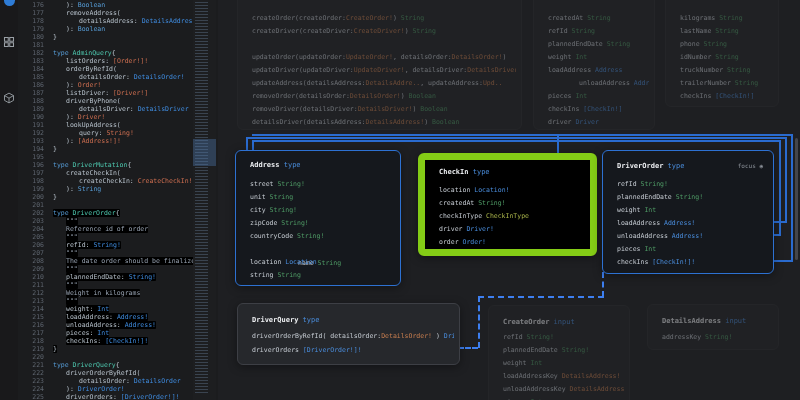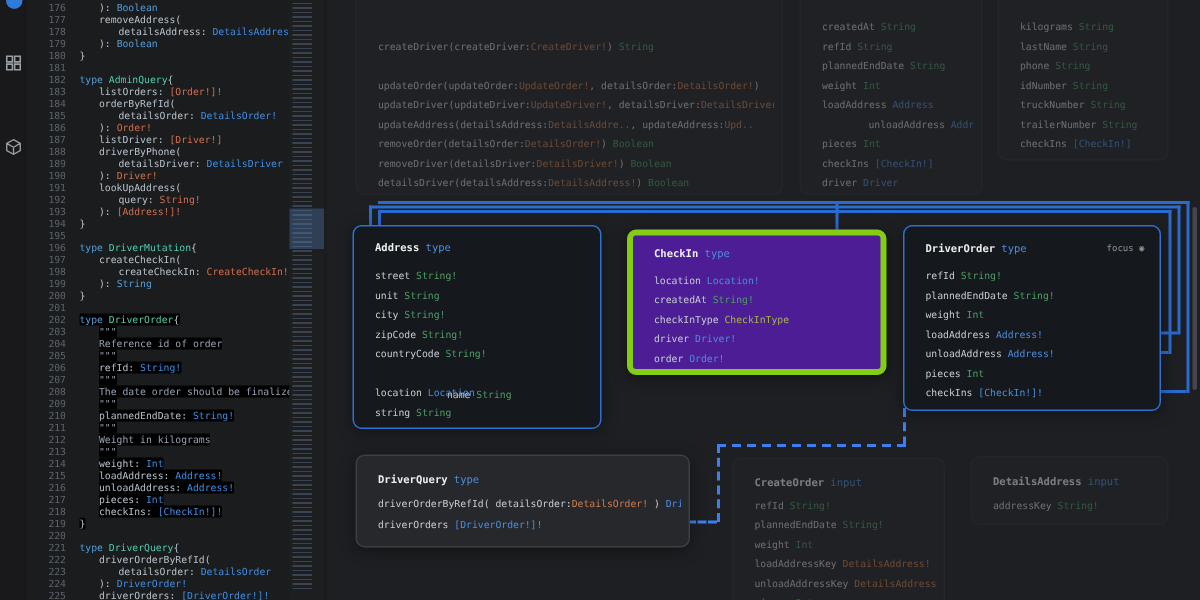--- a/index.html
+++ b/index.html
@@ -21,21 +21,21 @@
   .tk-ot{color:#cd6e50}.tk-bt{color:#3f8ce0}.tk-doc{color:#96a1b0}
   #minimap{position:absolute;left:193px;top:0;width:23px;height:400px;background:#1d1e20;
     background-image:repeating-linear-gradient(to bottom,rgba(125,155,190,.30) 0 1px,transparent 1px 3px);
     background-size:13px 392px;background-repeat:no-repeat;background-position:2px 2px}
   #minimap-sel{position:absolute;left:0;top:139px;width:23px;height:27px;background:rgba(75,120,175,.38)}
 
   
   #graph{position:absolute;left:218px;top:0;width:582px;height:400px;background:#1e1f22;overflow:hidden}
   .node{position:absolute;border-radius:6px;box-shadow:0 2px 10px rgba(0,0,0,.38)}
   .focused{background:#15181d;border:1.5px solid #2d71d2}
-  .plain{background:#4c1d95;border:4px solid #84cc16}
+  .plain{background:#000000;border:7px solid #84cc16}
   .elevated{background:#26282c;border:1px solid #3d3f45}
   .faded{background:#242528;border:1px solid #2d2e31;opacity:.45;box-shadow:none}
   .ntitle{position:absolute;left:14px;right:8px;height:10px;font-size:7px;white-space:pre}
   .g-title{color:#eceef1;font-weight:bold}
   .g-kw{color:#4a8ede}
   .nrow{position:absolute;left:14px;right:5px;height:9px;font-size:6.5px;white-space:pre;overflow:hidden}
   .g-fn{color:#c6ccd3}.g-sc{color:#4f9c66}.g-ref{color:#4a8ede}.g-en{color:#a9b44a}.g-ot{color:#c87e4f}
   .focus-btn{position:absolute;right:2px;top:0;color:#8d939b;font-size:6px;cursor:pointer}
   .edge{position:absolute;z-index:1}
   .edge-solid{background:#2a6bcf}
@@ -77,20 +77,21 @@
       <div class="edge edge-solid" style="left: 573px; top: 134px; width: 2px; height: 128px;"></div>
       <div class="edge edge-solid" style="left: 34px; top: 134px; width: 541px; height: 2px;"></div>
       <div class="edge edge-solid" style="left: 339px; top: 134px; width: 2px; height: 20px;"></div>
       <div class="edge edge-dash-v" style="left: 384px; top: 272px; width: 0px; height: 25px;"></div>
       <div class="edge edge-dash-h" style="left: 260px; top: 296px; width: 126px; height: 0px;"></div>
       <div class="edge edge-dash-v" style="left: 260px; top: 296px; width: 0px; height: 52px;"></div>
       <div class="edge edge-dash-h" style="left: 240px; top: 347px; width: 20px; height: 0px;"></div>
     </div>
   <div id="nodes">
       <div class="node faded" style="left: 19px; top: -18px; width: 283px; height: 146px;">
+        <div class="nrow" style="top: 31px;"><span class="g-fn">createOrder(createOrder:</span><span class="g-ot">CreateOrder!</span><span class="g-fn">) </span><span class="g-sc">String</span></div>
         <div class="nrow" style="top: 44px;"><span class="g-fn">createDriver(createDriver:</span><span class="g-ot">CreateDriver!</span><span class="g-fn">) </span><span class="g-sc">String</span></div>
         <div class="nrow" style="top: 70px;"><span class="g-fn">updateOrder(updateOrder:</span><span class="g-ot">UpdateOrder!</span><span class="g-fn">, detailsOrder:</span><span class="g-ot">DetailsOrder!</span><span class="g-fn">)</span></div>
         <div class="nrow" style="top: 83px;"><span class="g-fn">updateDriver(updateDriver:</span><span class="g-ot">UpdateDriver!</span><span class="g-fn">, detailsDriver:</span><span class="g-ot">DetailsDriver!</span></div>
         <div class="nrow" style="top: 96px;"><span class="g-fn">updateAddress(detailsAddress:</span><span class="g-ot">DetailsAddre..</span><span class="g-fn">, updateAddress:</span><span class="g-ot">Upd..</span></div>
         <div class="nrow" style="top: 109px;"><span class="g-fn">removeOrder(detailsOrder:</span><span class="g-ot">DetailsOrder!</span><span class="g-fn">) </span><span class="g-sc">Boolean</span></div>
         <div class="nrow" style="top: 122px;"><span class="g-fn">removeDriver(detailsDriver:</span><span class="g-ot">DetailsDriver!</span><span class="g-fn">) </span><span class="g-sc">Boolean</span></div>
         <div class="nrow" style="top: 135px;"><span class="g-fn">detailsDriver(detailsAddress:</span><span class="g-ot">DetailsAddress!</span><span class="g-fn">) </span><span class="g-sc">Boolean</span></div>
       </div>
       <div class="node faded" style="left: 315px; top: -18px; width: 120px; height: 146px;">
         <div class="nrow" style="top: 31px;"><span class="g-fn">createdAt </span><span class="g-sc">String</span></div>

